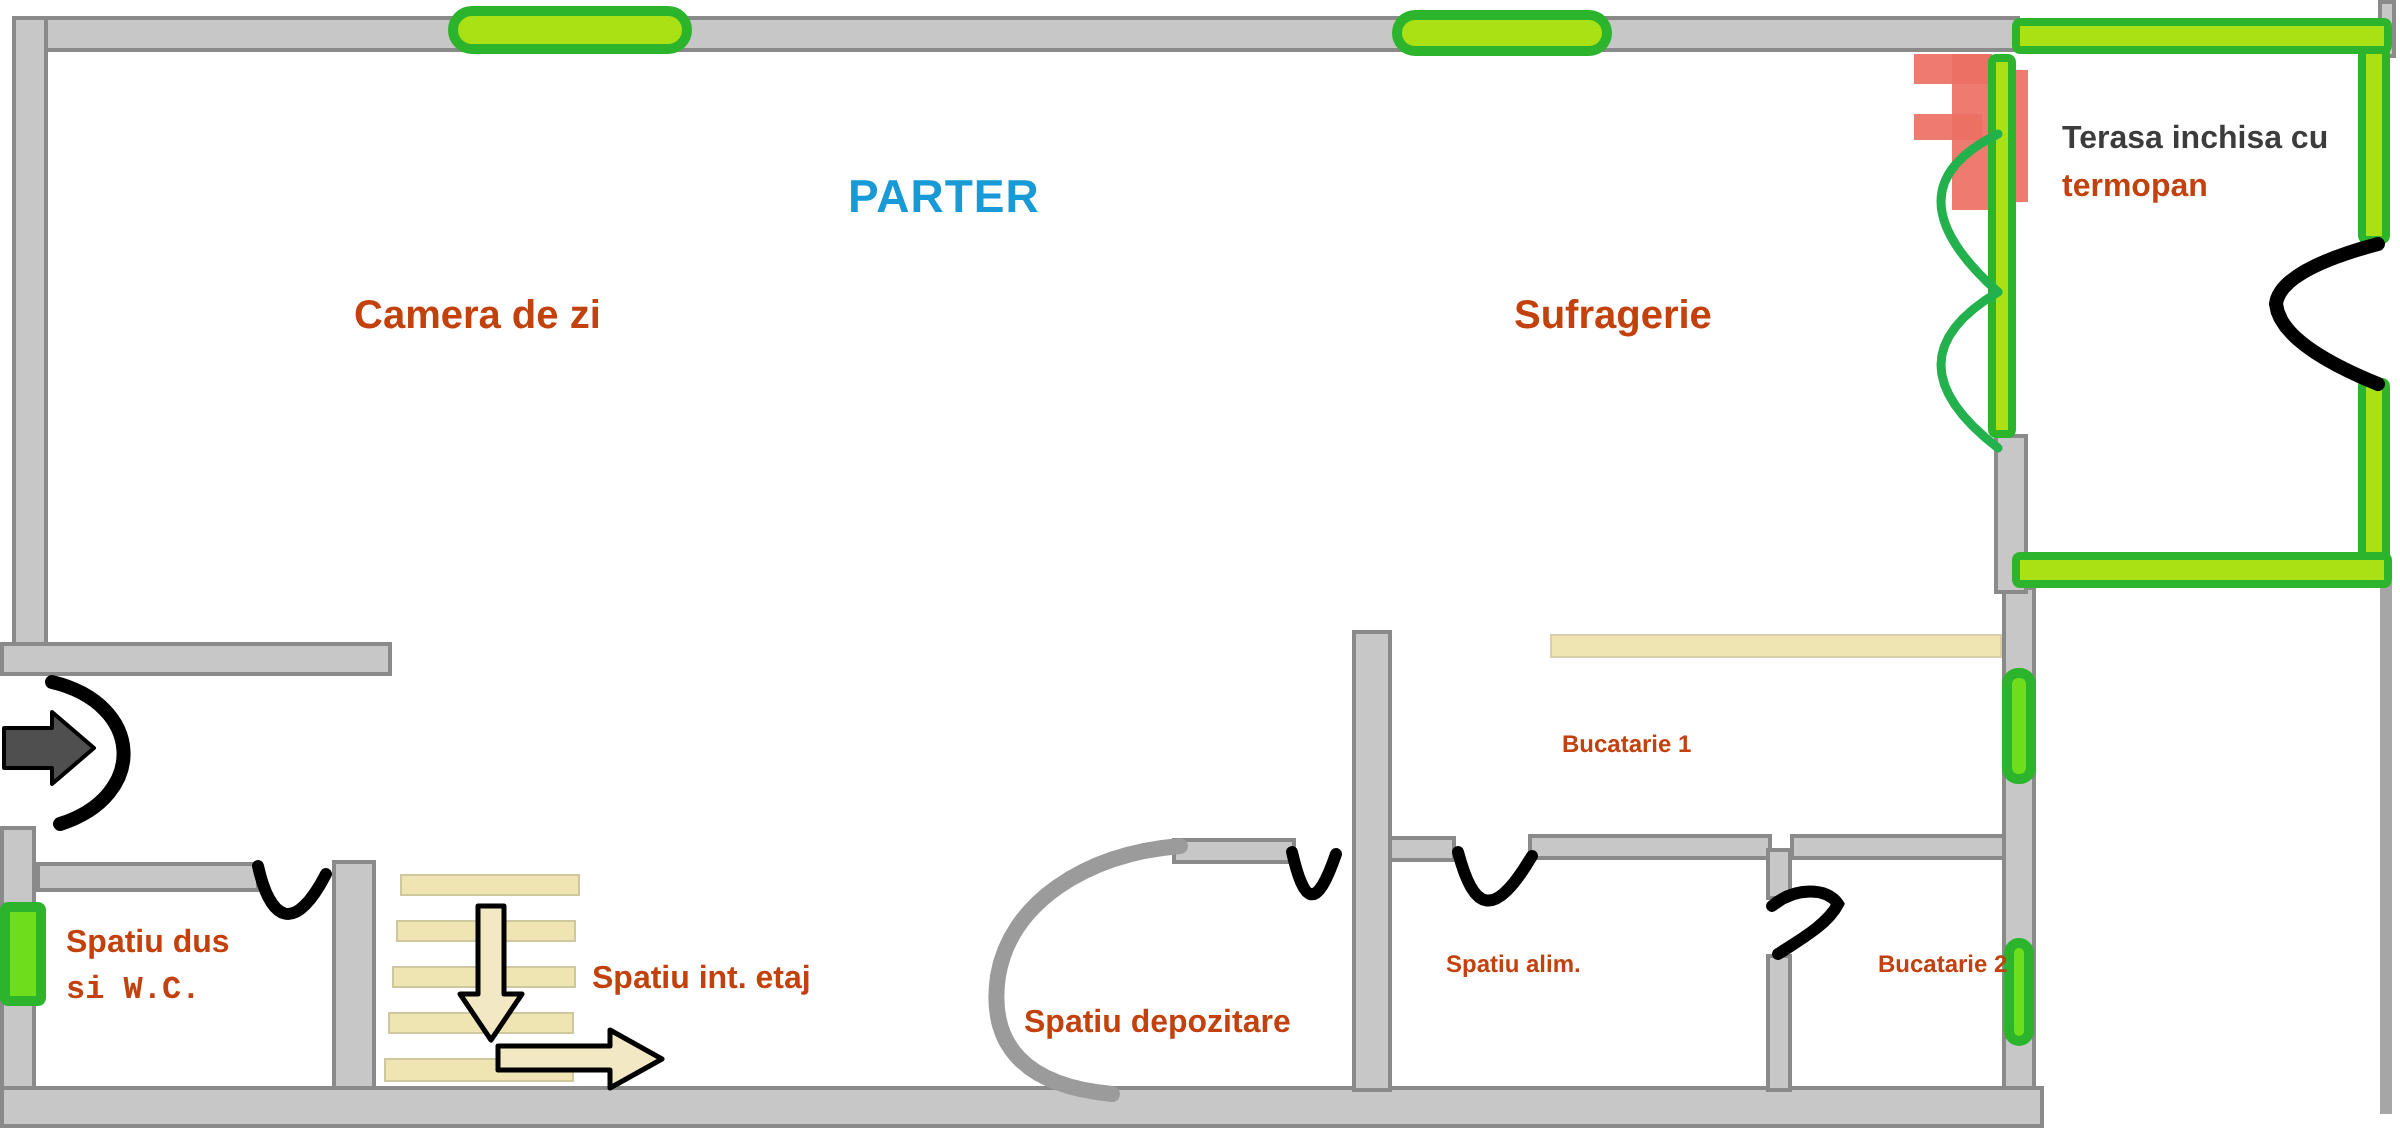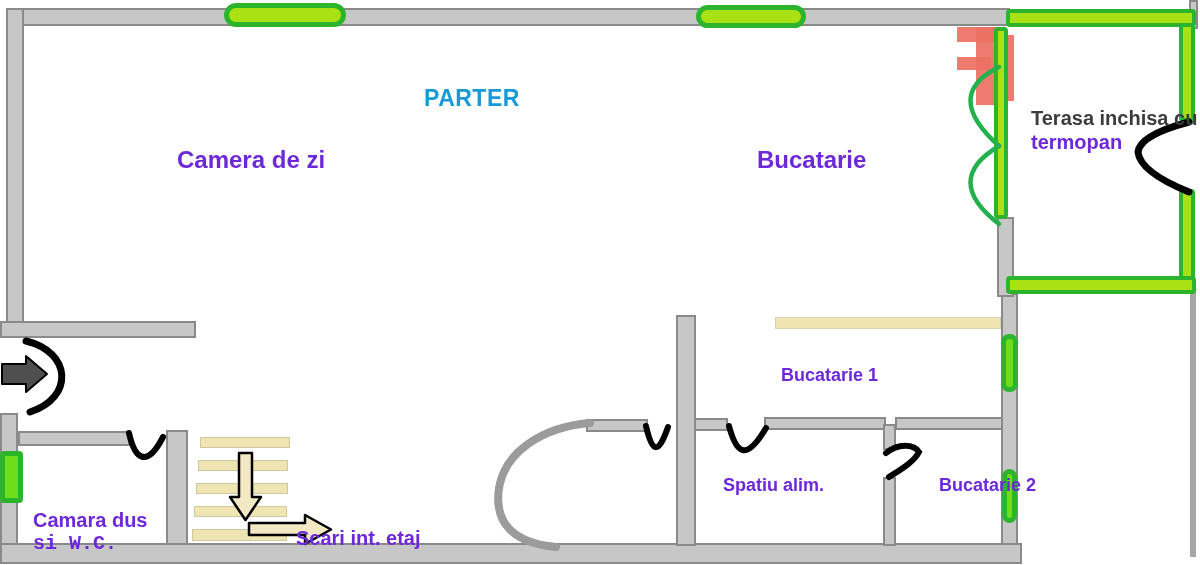--- a/index.html
+++ b/index.html
@@ -7,24 +7,24 @@
     position:relative;width:1200px;height:565px;background:#fff;overflow:hidden;
     font-family:"Liberation Sans",sans-serif;
   }
   .wall{position:absolute;background:#c7c7c7;border:2px solid #8a8a8a;box-sizing:border-box;}
   .wall-plain{position:absolute;background:#a6a6a6;}
   .gwall{position:absolute;background:#a9e114;border:4px solid #2cb52c;box-sizing:border-box;border-radius:4px;}
   .window{position:absolute;background:#a9e114;border:5px solid #2cb52c;box-sizing:border-box;border-radius:12px;}
   .window.side{background:#6edd1c;border-radius:8px;}
   .step{position:absolute;background:#efe5b2;border:1px solid #cfc79e;box-sizing:border-box;}
   .counter{position:absolute;background:#efe5b2;border:1px solid #d8d0ab;box-sizing:border-box;}
-  .label{position:absolute;font-weight:bold;color:#6d28d9;white-space:nowrap;line-height:1.1;}
-  .lbl-20{font-size:24px;}
-  .lbl-18{font-size:20px;margin-top:46px;}
-  .lbl-17{font-size:18px;}
+  .label{position:absolute;font-weight:bold;color:#c2410c;white-space:nowrap;line-height:1.1;}
+  .lbl-20{font-size:20px;}
+  .lbl-18{font-size:16px;}
+  .lbl-17{font-size:12px;}
   .title{font-size:23px;letter-spacing:.5px;color:#189ad6;}
   .terasa-l1{color:#3c3c3c;}
   svg.layer{position:absolute;left:0;top:0;pointer-events:none;}
 </style>
 </head>
 <body>
 
 <div id="plan">
 
   <div class="wall" style="left:6px;top:8px;width:1004px;height:18px;"></div>
@@ -90,23 +90,24 @@
     <path d="M 999 146 Q 942 180 999 224" fill="none" stroke="#22b14c" stroke-width="4.5" stroke-linecap="round"></path>
 
     <path d="M 590 423 C 542 427 505 452 499 488 C 494 522 512 543 556 547" fill="none" stroke="#9b9b9b" stroke-width="8" stroke-linecap="round"></path>
 
     <path d="M 239 453 L 252 453 L 252 497 L 261 497 L 245.5 520 L 230 497 L 239 497 Z" fill="#f2e9c4" stroke="#000" stroke-width="2.5" stroke-linejoin="round"></path>
     <path d="M 249 523 L 305 523 L 305 515 L 331 529.5 L 305 544 L 305 535 L 249 535 Z" fill="#f2e9c4" stroke="#000" stroke-width="2.5" stroke-linejoin="round"></path>
   </svg>
 
   <div class="label title" style="left:424px;top:86px;">PARTER</div>
   <div class="label lbl-20" style="left:177px;top:147px;">Camera de zi</div>
-  <div class="label lbl-20" style="left:757px;top:147px;">Bucatarie</div>
+  <div class="label lbl-20" style="left:757px;top:147px;">Sufragerie</div>
   <div class="label lbl-18 terasa-l1" style="left:1031px;top:61px;">Terasa inchisa cu</div>
   <div class="label lbl-18" style="left:1031px;top:85px;">termopan</div>
   <div class="label lbl-17" style="left:781px;top:366px;">Bucatarie 1</div>
-  <div class="label lbl-18" style="left:33px;top:463px;">Camara dus</div>
+  <div class="label lbl-18" style="left:33px;top:463px;">Spatiu dus</div>
   <div class="label lbl-18" style="left:33px;top:487px;font-family:Liberation Mono, monospace;">si W.C.</div>
-  <div class="label lbl-18" style="left:296px;top:481px;">Scari int. etaj</div>
+  <div class="label lbl-18" style="left:296px;top:481px;">Spatiu int. etaj</div>
+  <div class="label lbl-18" style="left:512px;top:503px;">Spatiu depozitare</div>
   <div class="label lbl-17" style="left:723px;top:476px;">Spatiu alim.</div>
   <div class="label lbl-17" style="left:897px;top:476px;margin-left:42px;">Bucatarie 2</div>
 
 </div>
 
 </body></html>

